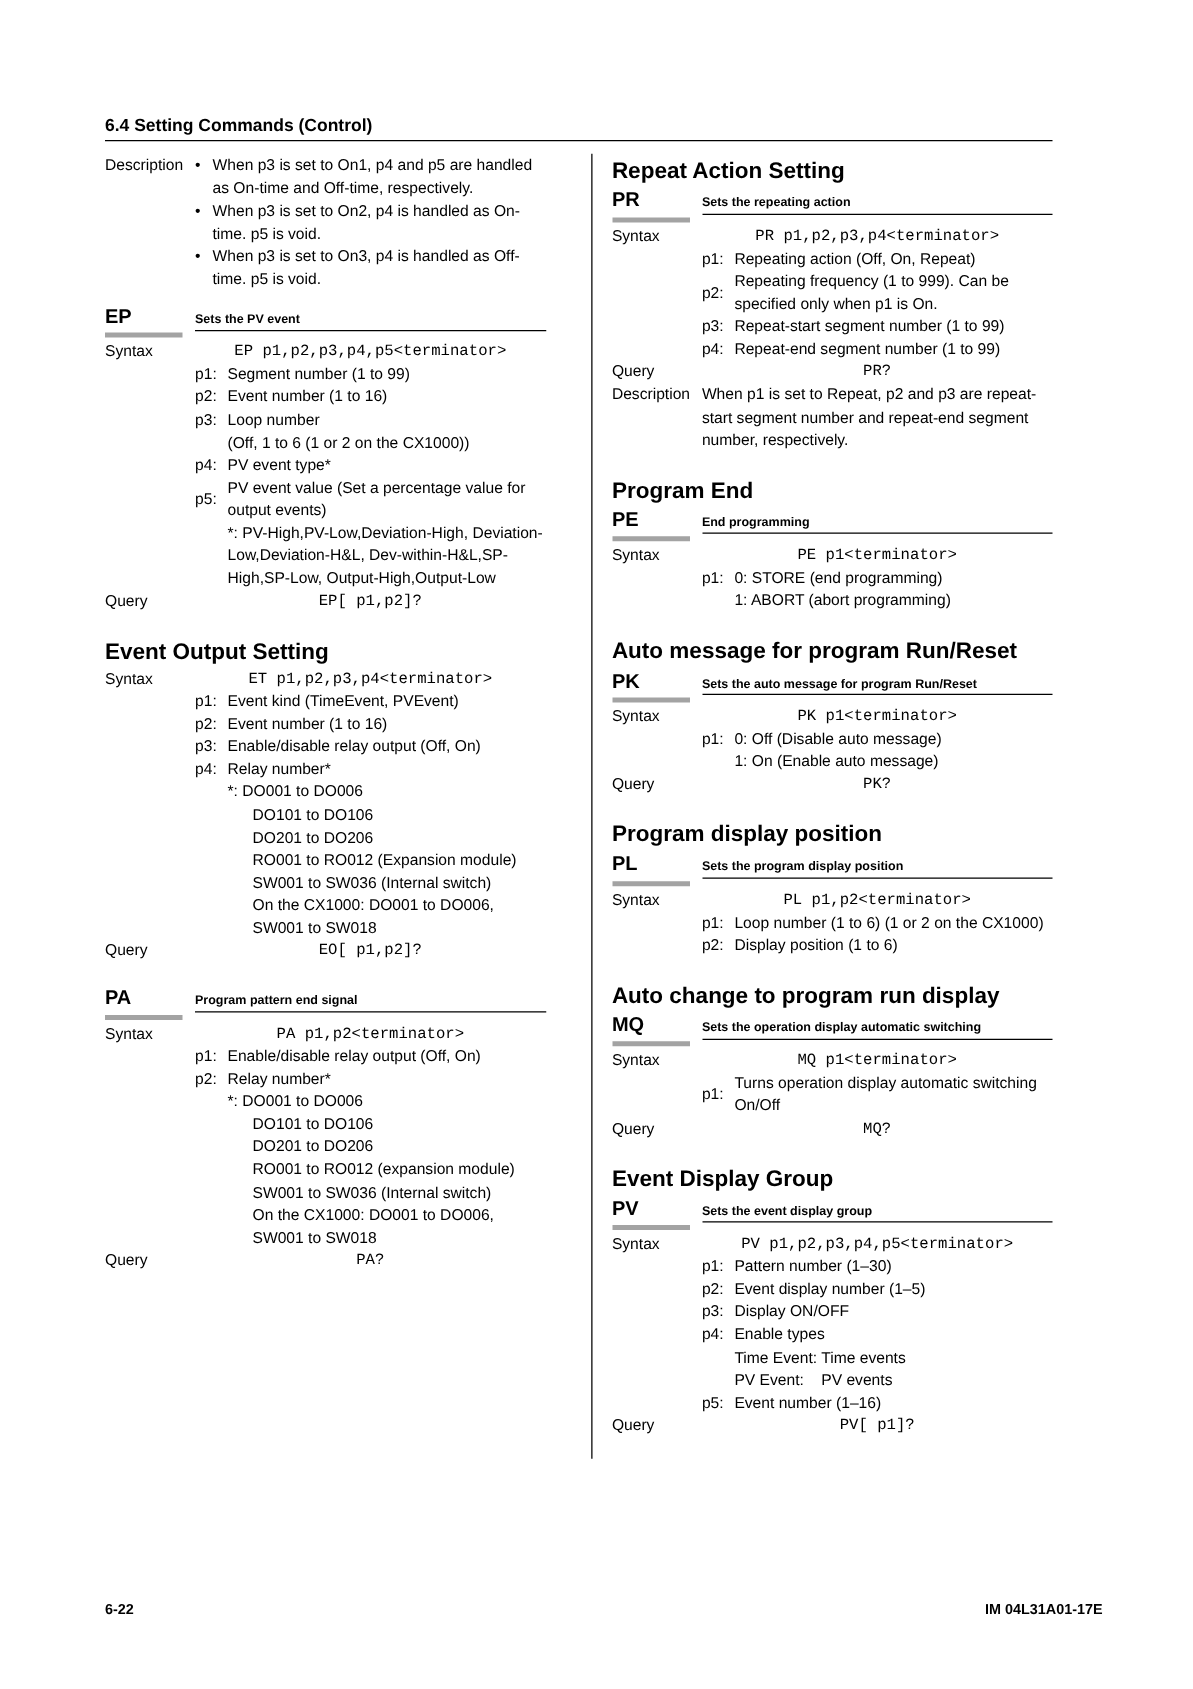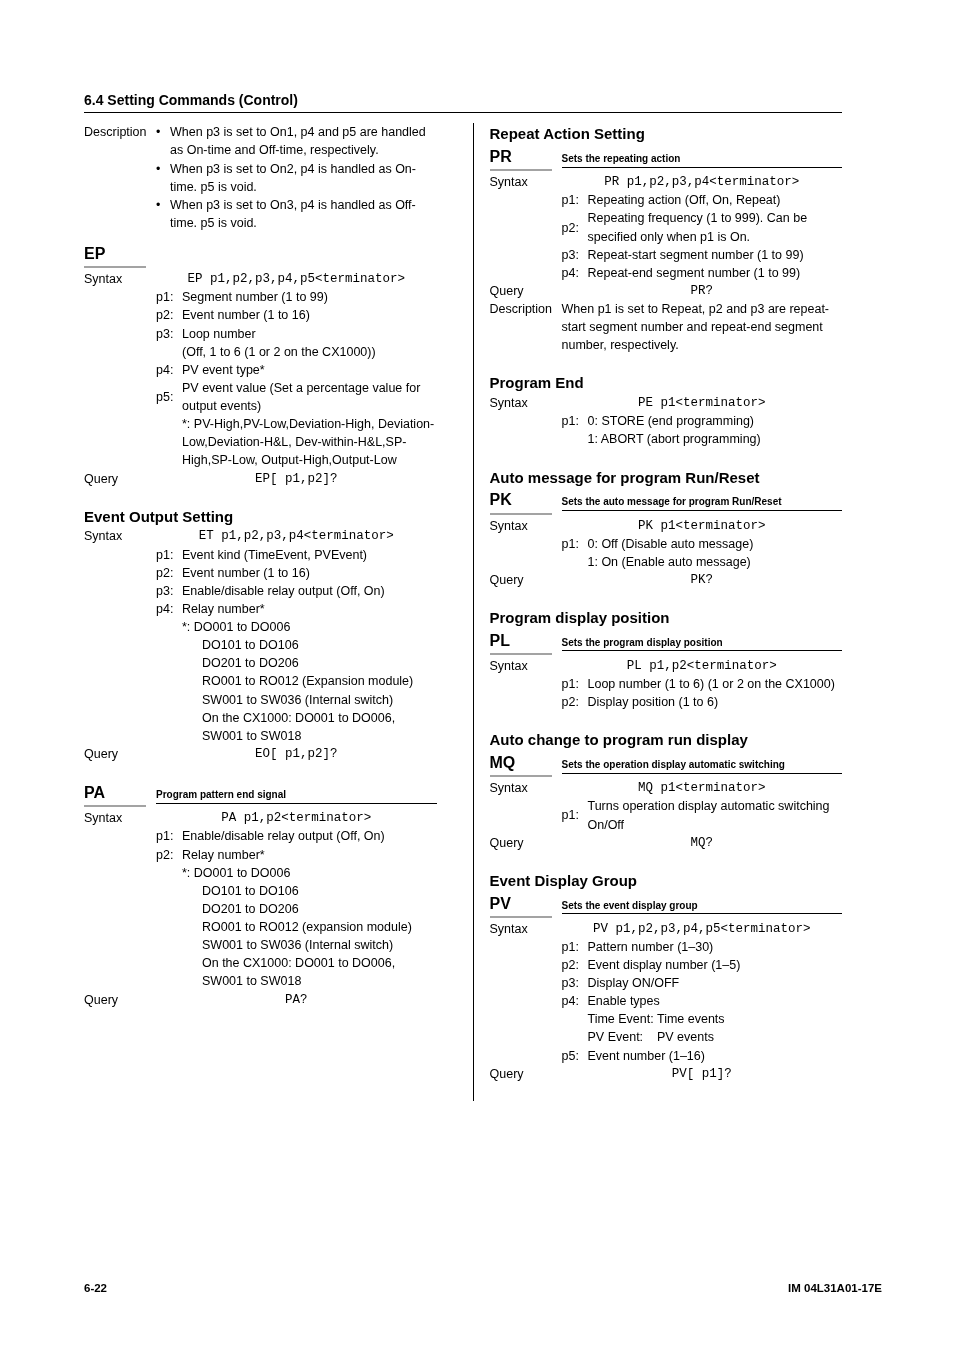--- a/index.html
+++ b/index.html
@@ -40,27 +40,27 @@
   .cmd {
     margin-bottom: 18px;
   }
   .cmd-headline {
     display: flex;
     align-items: baseline;
     margin-bottom: 2px;
   }
   .super-title {
     font-weight: bold;
-    font-size: 15px;
+    font-size: 18px;
     margin-bottom: 0px;
   }
   .cmd-code {
     font-weight: bold;
     font-size: 16px;
-    border-bottom: 2px solid #a3a3a3;
+    border-bottom: 4px solid #a3a3a3;
     padding-bottom: 1px;
     width: 62px;
     flex: 0 0 62px;
     margin-right: 10px;
   }
   .cmd-title {
     font-weight: bold;
     font-size: 10px;
     border-bottom: 1px solid #000;
     padding-bottom: 0px;
@@ -148,20 +148,21 @@
               <div>When p3 is set to On3, p4 is handled as Off-time.  p5 is void.</div>
             </div>
         </div>
       </div>
 
       <div style="height:10px"></div>
 
       <div class="cmd">
         <div class="cmd-headline">
           <div class="cmd-code">EP</div>
+          <div class="cmd-title">Sets the PV event</div>
         </div>
         <div class="row">
           <div class="label">Syntax</div>
           <div class="content mono">EP p1,p2,p3,p4,p5&lt;terminator&gt;</div>
         </div>
         <div class="row">
             <div class="label"></div>
             <div class="content">
           <div class="param-row">
                 <div class="pkey">p1:</div>
@@ -308,20 +309,24 @@
           <div class="content mono">PR?</div>
         </div>
         <div class="row">
           <div class="label">Description</div>
           <div class="content">When p1 is set to Repeat, p2 and p3 are repeat-start segment number and repeat-end segment number, respectively.</div>
         </div>
       </div>
 
       <div class="cmd">
         <div class="super-title">Program End</div>
+        <div class="cmd-headline">
+          <div class="cmd-code">PE</div>
+          <div class="cmd-title">End programming</div>
+        </div>
         <div class="row">
           <div class="label">Syntax</div>
           <div class="content mono">PE p1&lt;terminator&gt;</div>
         </div>
         <div class="row">
             <div class="label"></div>
             <div class="content">
           <div class="param-row">
                 <div class="pkey">p1:</div>
                 <div class="ptext">0: STORE (end programming)</div>

